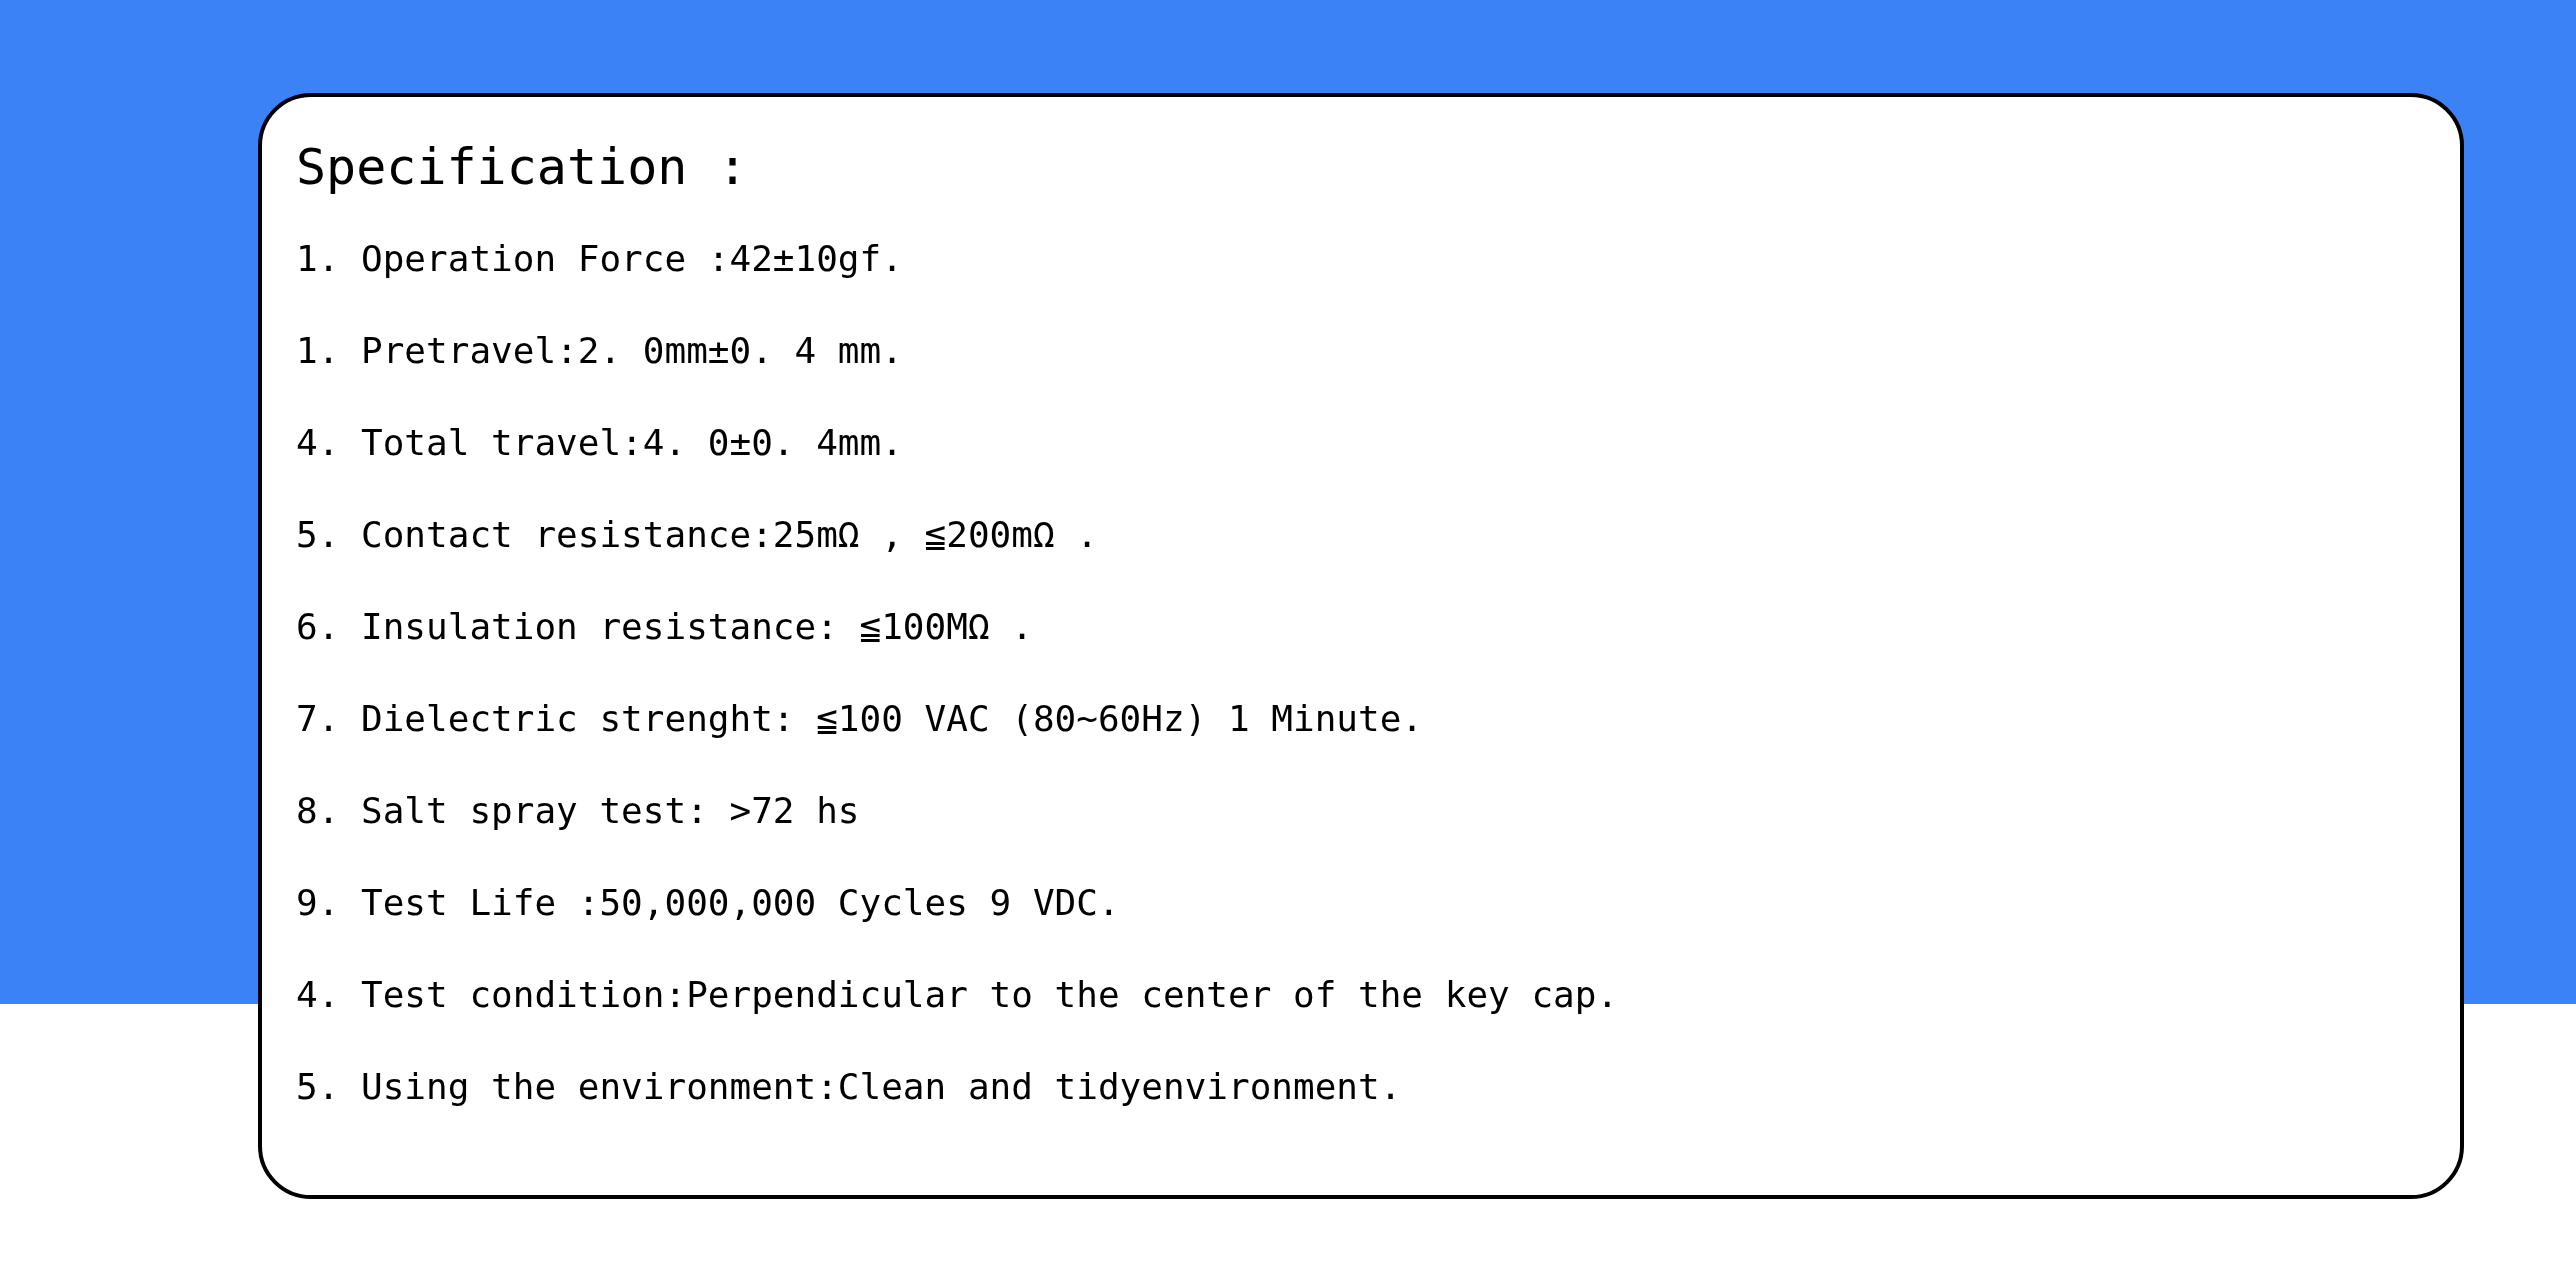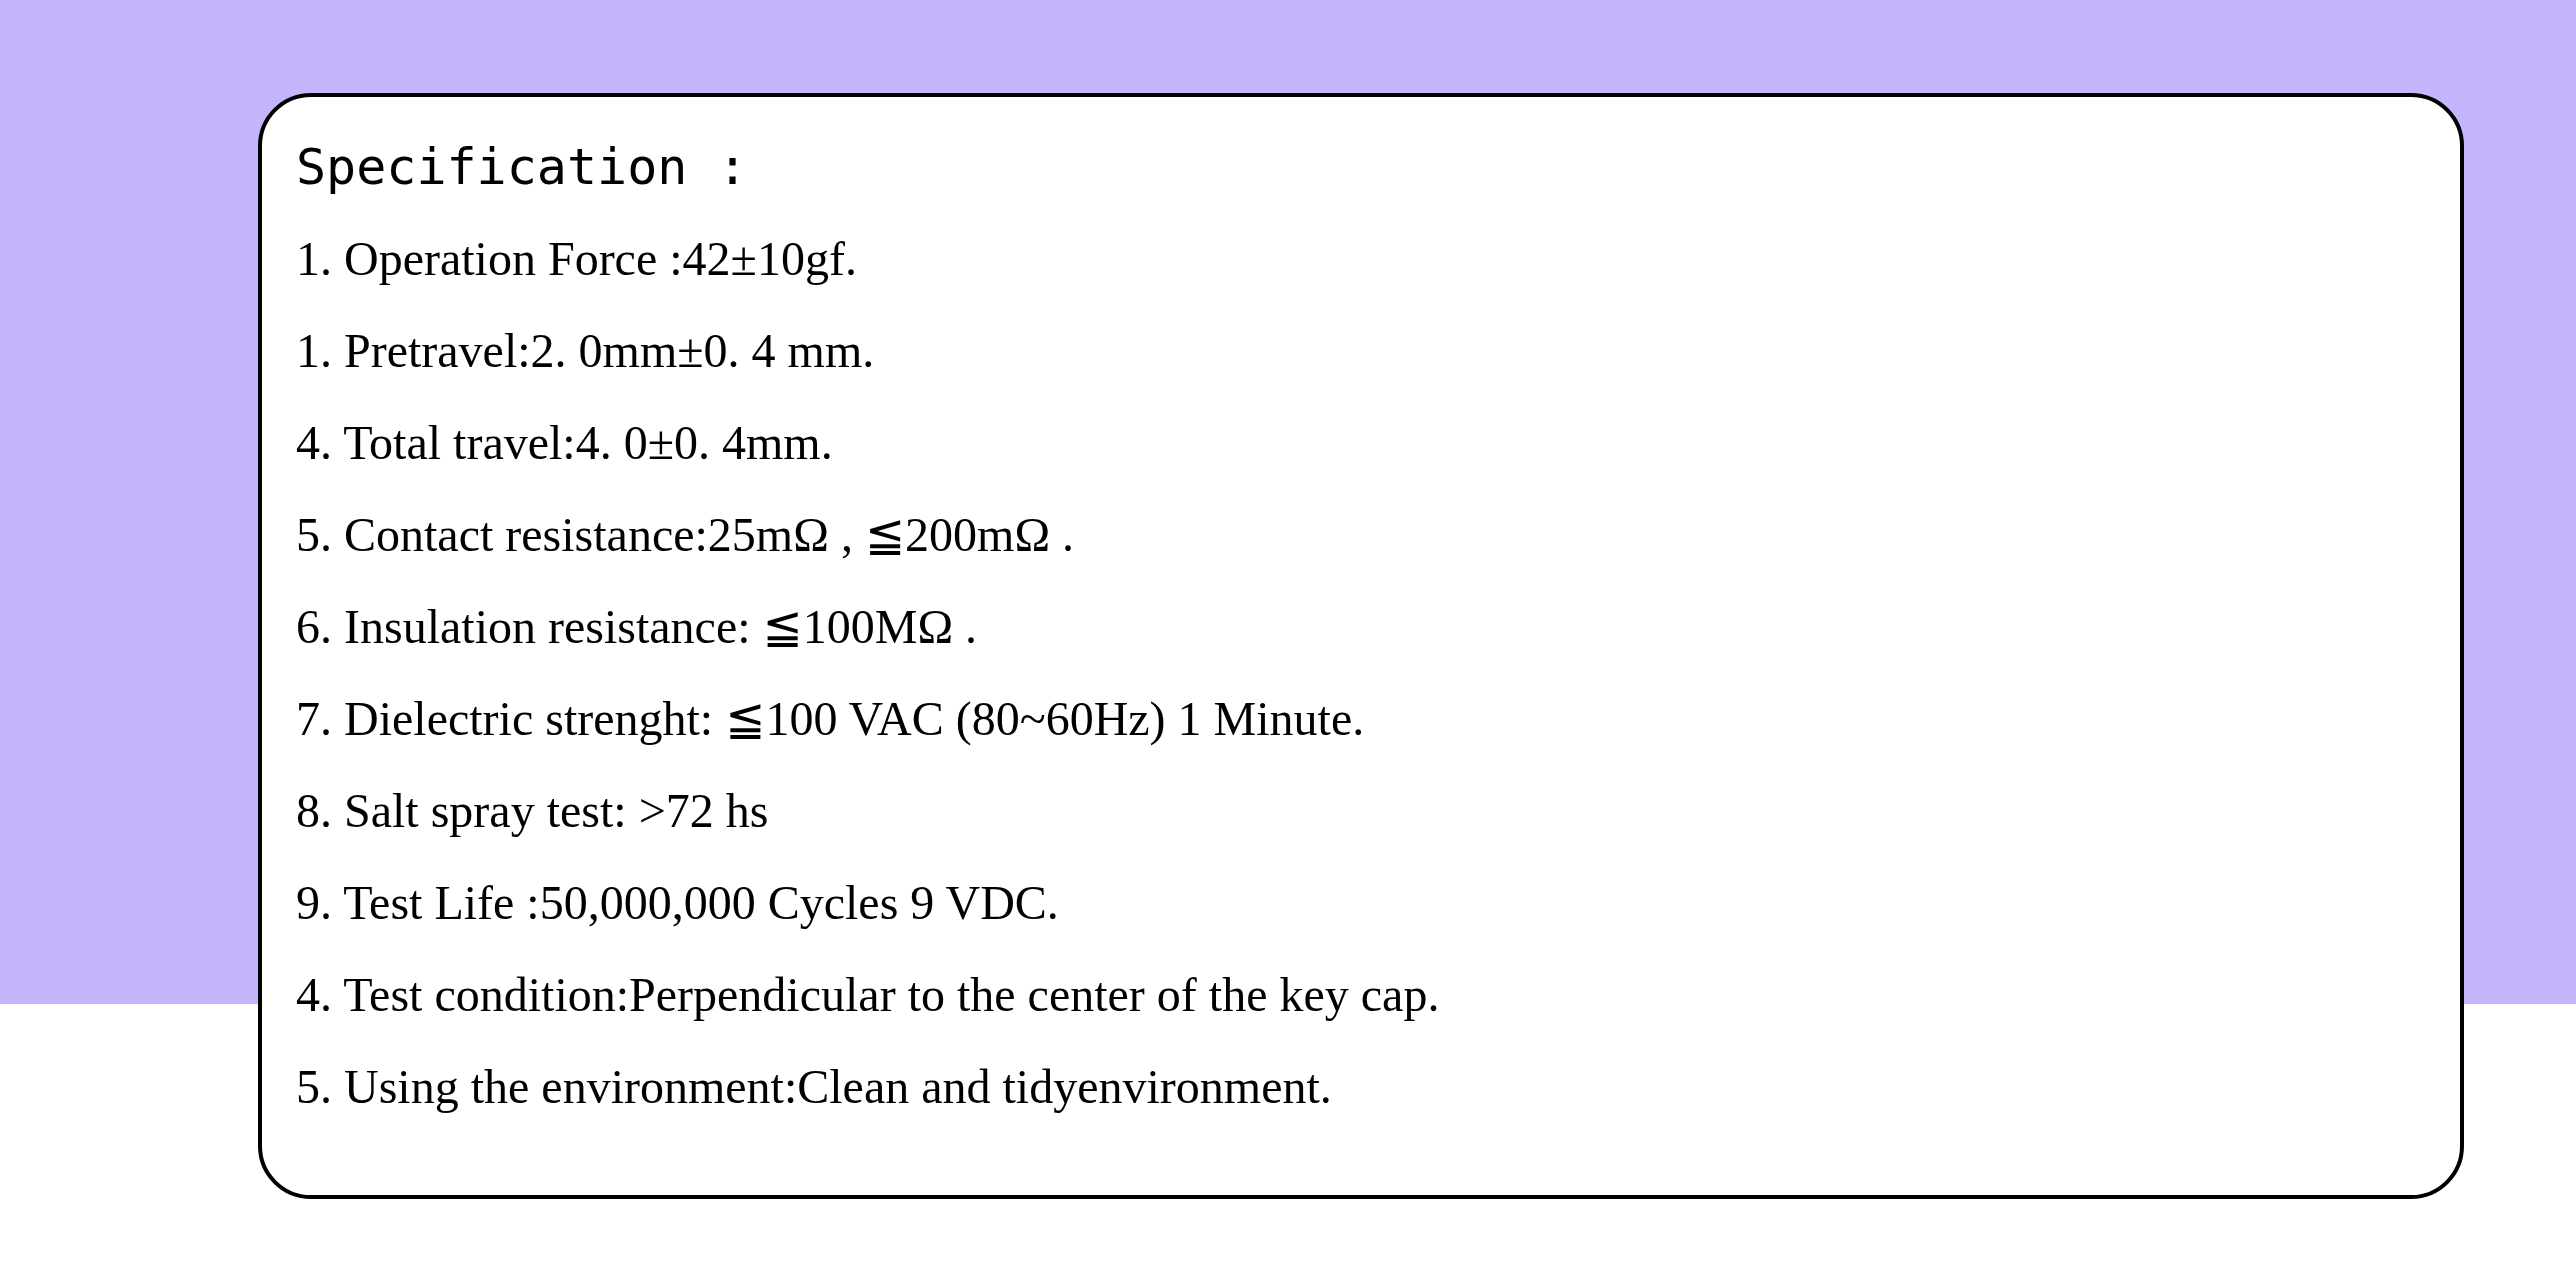--- a/index.html
+++ b/index.html
@@ -10,21 +10,21 @@
   body {
     width: 2576px;
     height: 1288px;
     font-family: "DejaVu Sans Mono", "Liberation Mono", monospace;
     overflow: hidden;
   }
   .page {
     position: relative;
     width: 2576px;
     height: 1004px;
-    background: #c4b5fd;
+    background: #3b82f6;
   }
   .spec-box {
     position: absolute;
     left: 258px;
     top: 93px;
     width: 2206px;
     height: 1106px;
     box-sizing: border-box;
     border: 4.7px solid #000000;
     border-radius: 53px;
@@ -42,26 +42,25 @@
     color: #000000;
     white-space: pre;
     letter-spacing: 0px;
   }
   .spec-list {
     list-style: none;
     margin: 0;
     padding: 0;
   }
   .spec-item {
-    font-size: 48px;
+    font-size: 36px;
     line-height: 92px;
     color: #000000;
     white-space: pre;
     letter-spacing: 0px;
-    font-family: Liberation Serif, serif;
   }
 </style>
 </head>
 <body>
 
 <div class="page">
   <div class="spec-box">
     <div class="spec-content">
       <div class="spec-title">Specification :</div>
       <ul class="spec-list">

